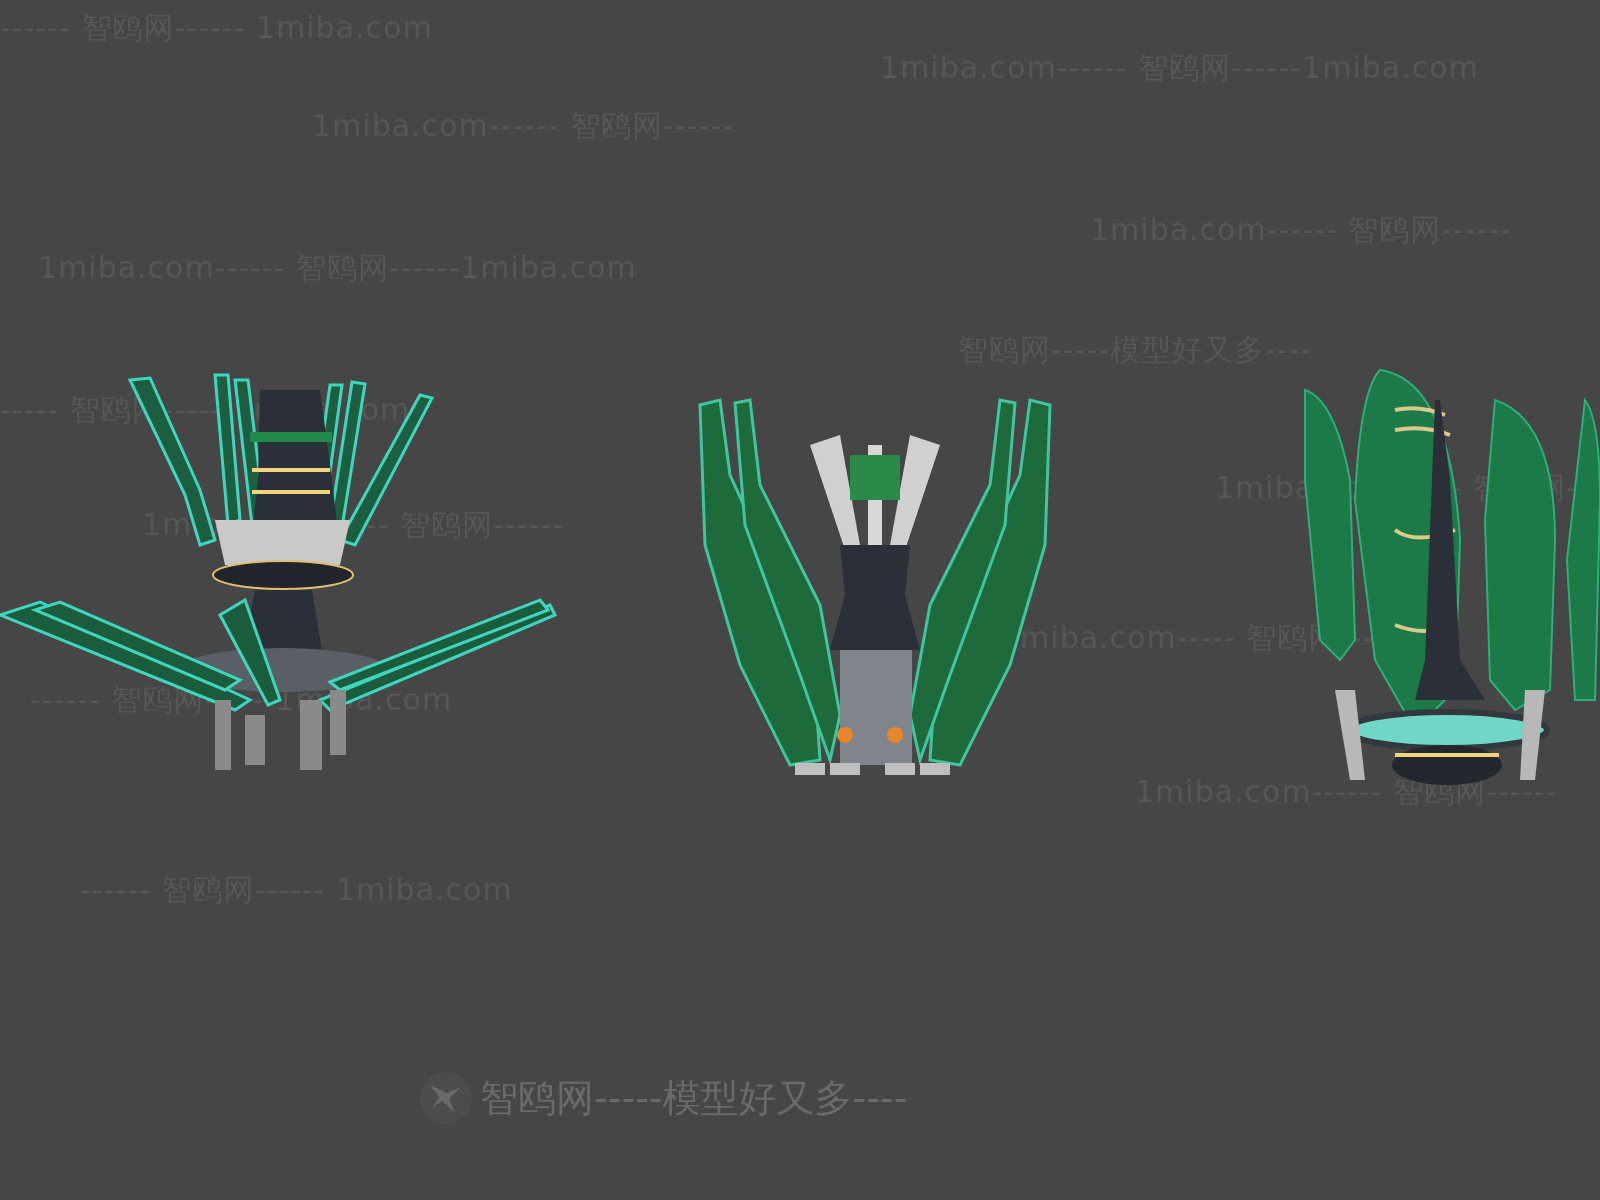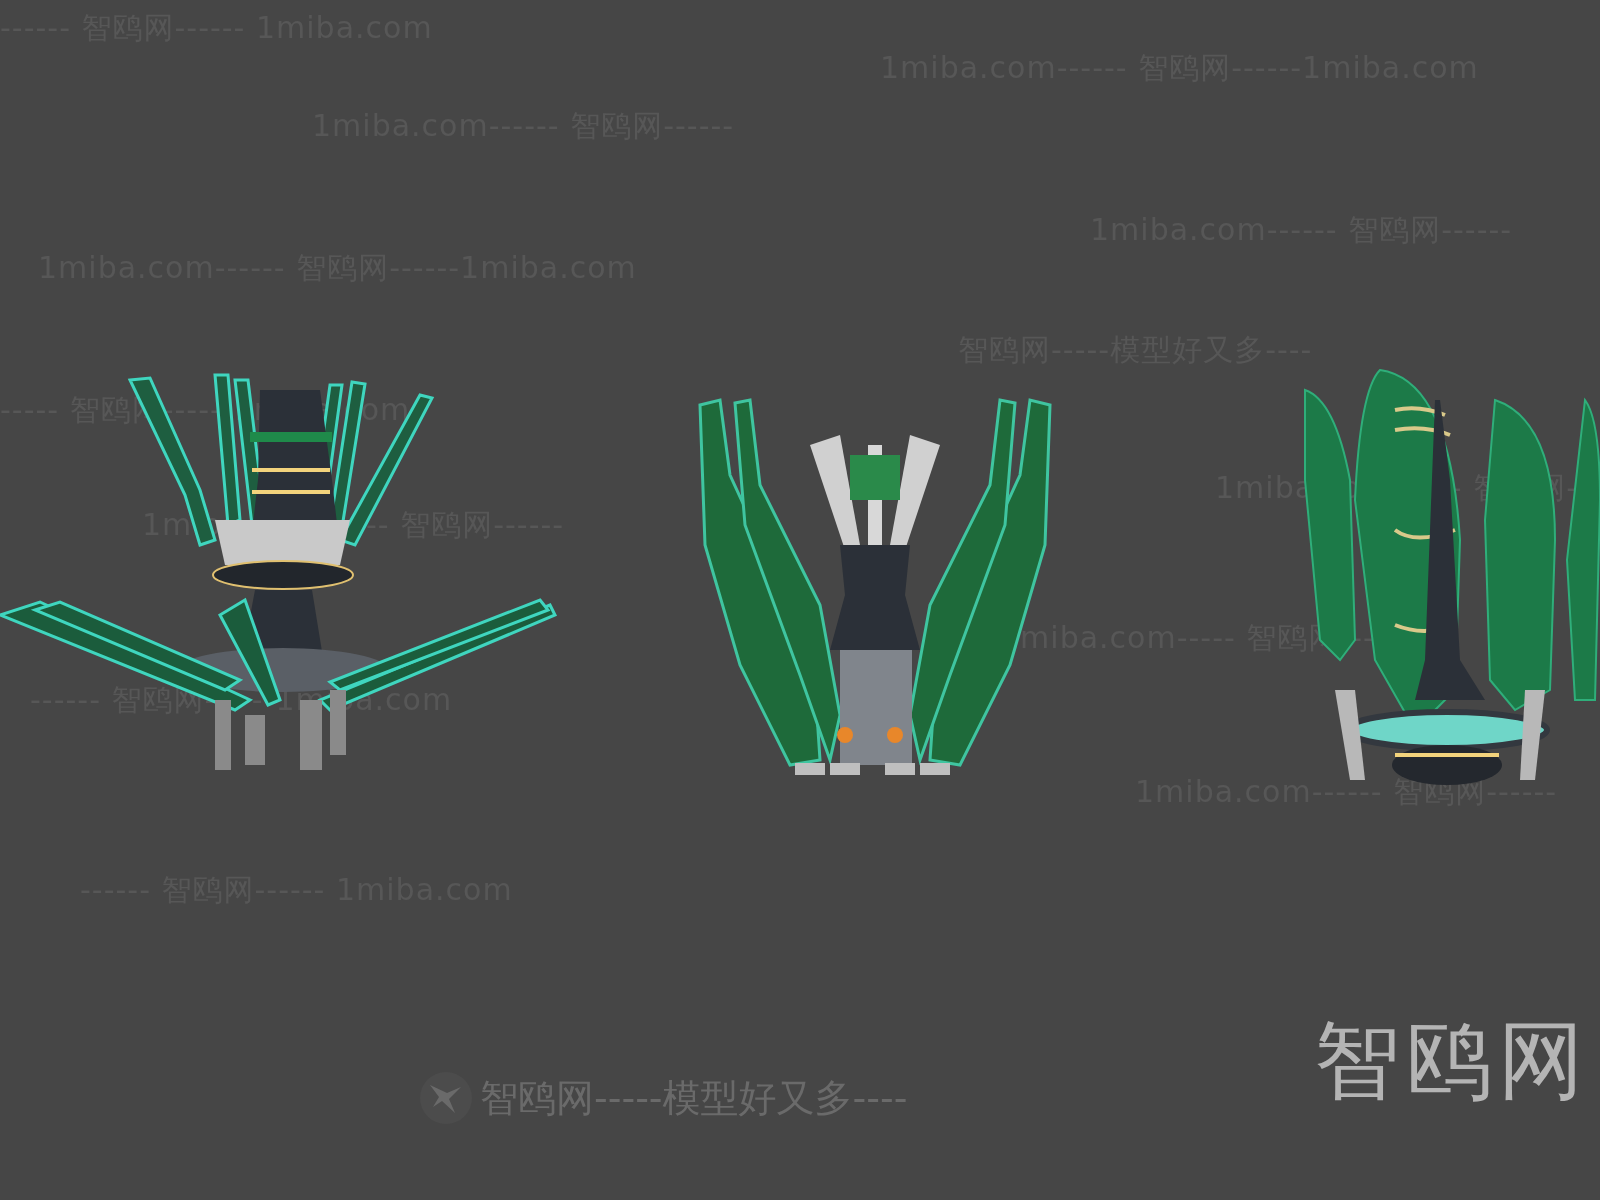--- a/index.html
+++ b/index.html
@@ -113,14 +113,13 @@
 <div class="slogan">
   <span class="bird">
     <svg width="38" height="38" viewBox="0 0 38 38">
         <path d="M3,6 L20,14 L34,8 L22,20 L28,34 L15,22 L6,28 L12,18 Z" fill="#6a6a6a"></path>
       </svg>
   </span>
   <span>智鸥网-----模型好又多----</span>
 </div>
 
 <div class="brand">
-  <div class="brand-logo">智鸥网</div>
 </div>
 
 </body></html>

